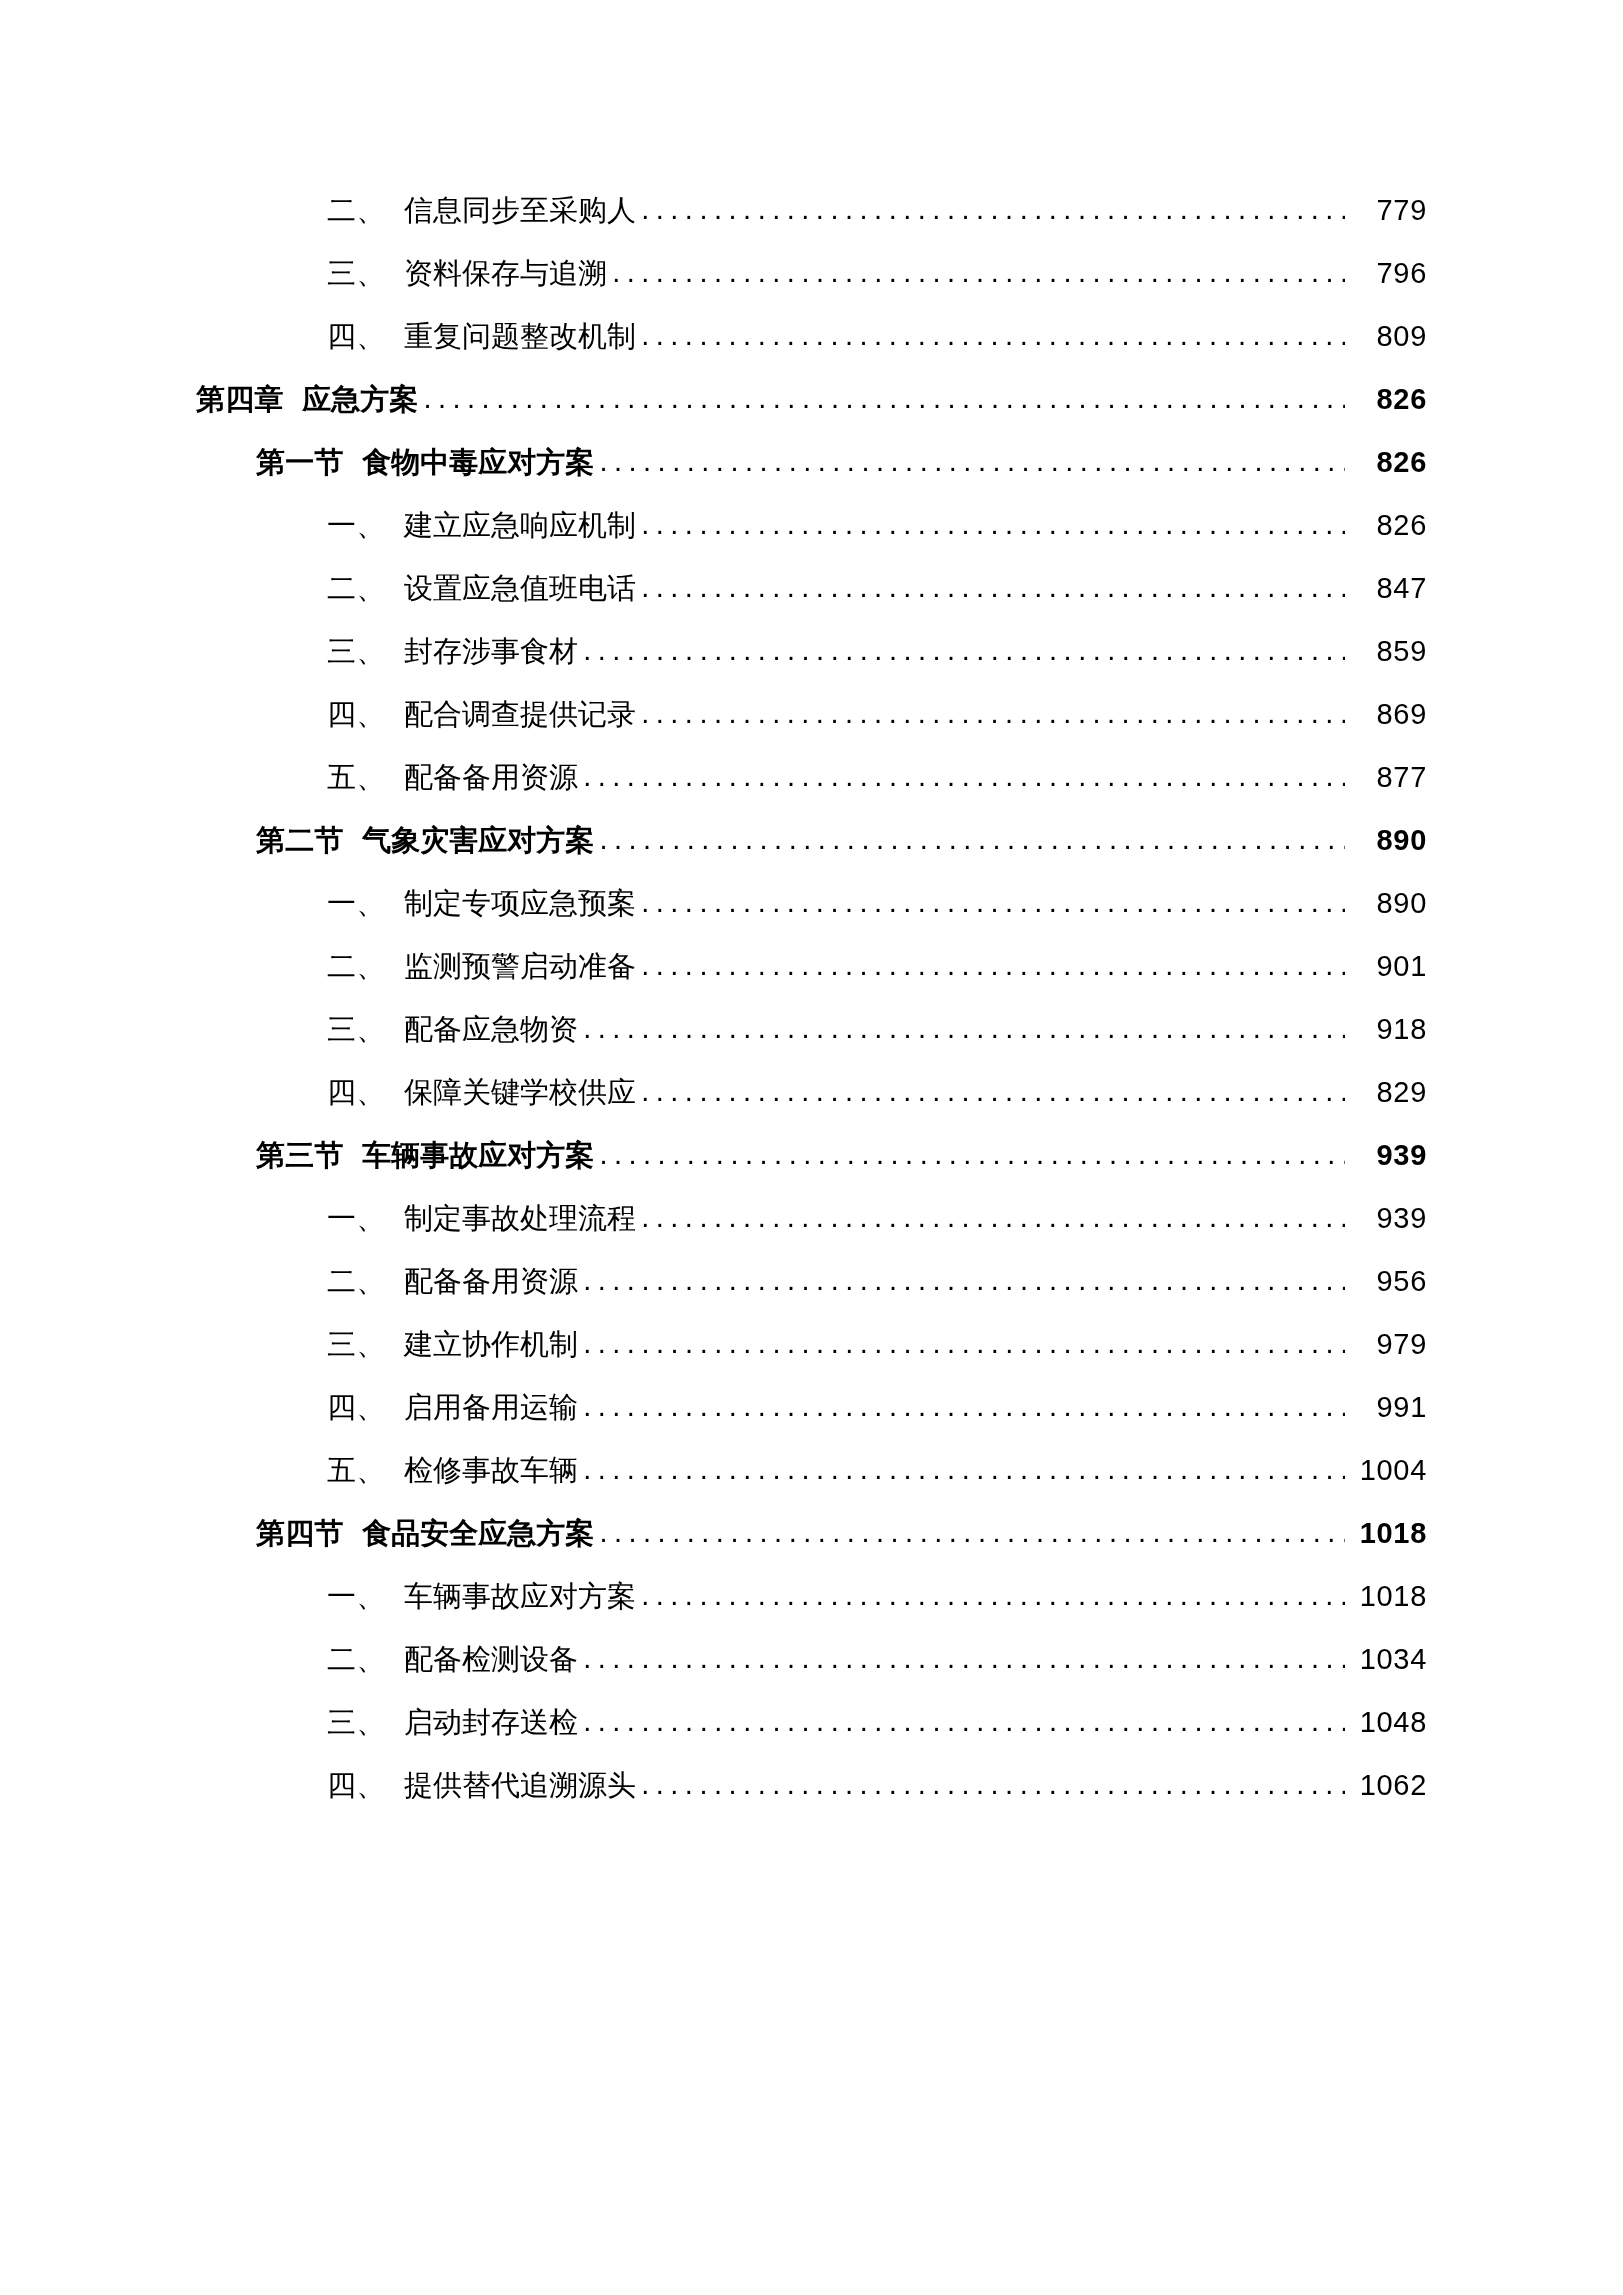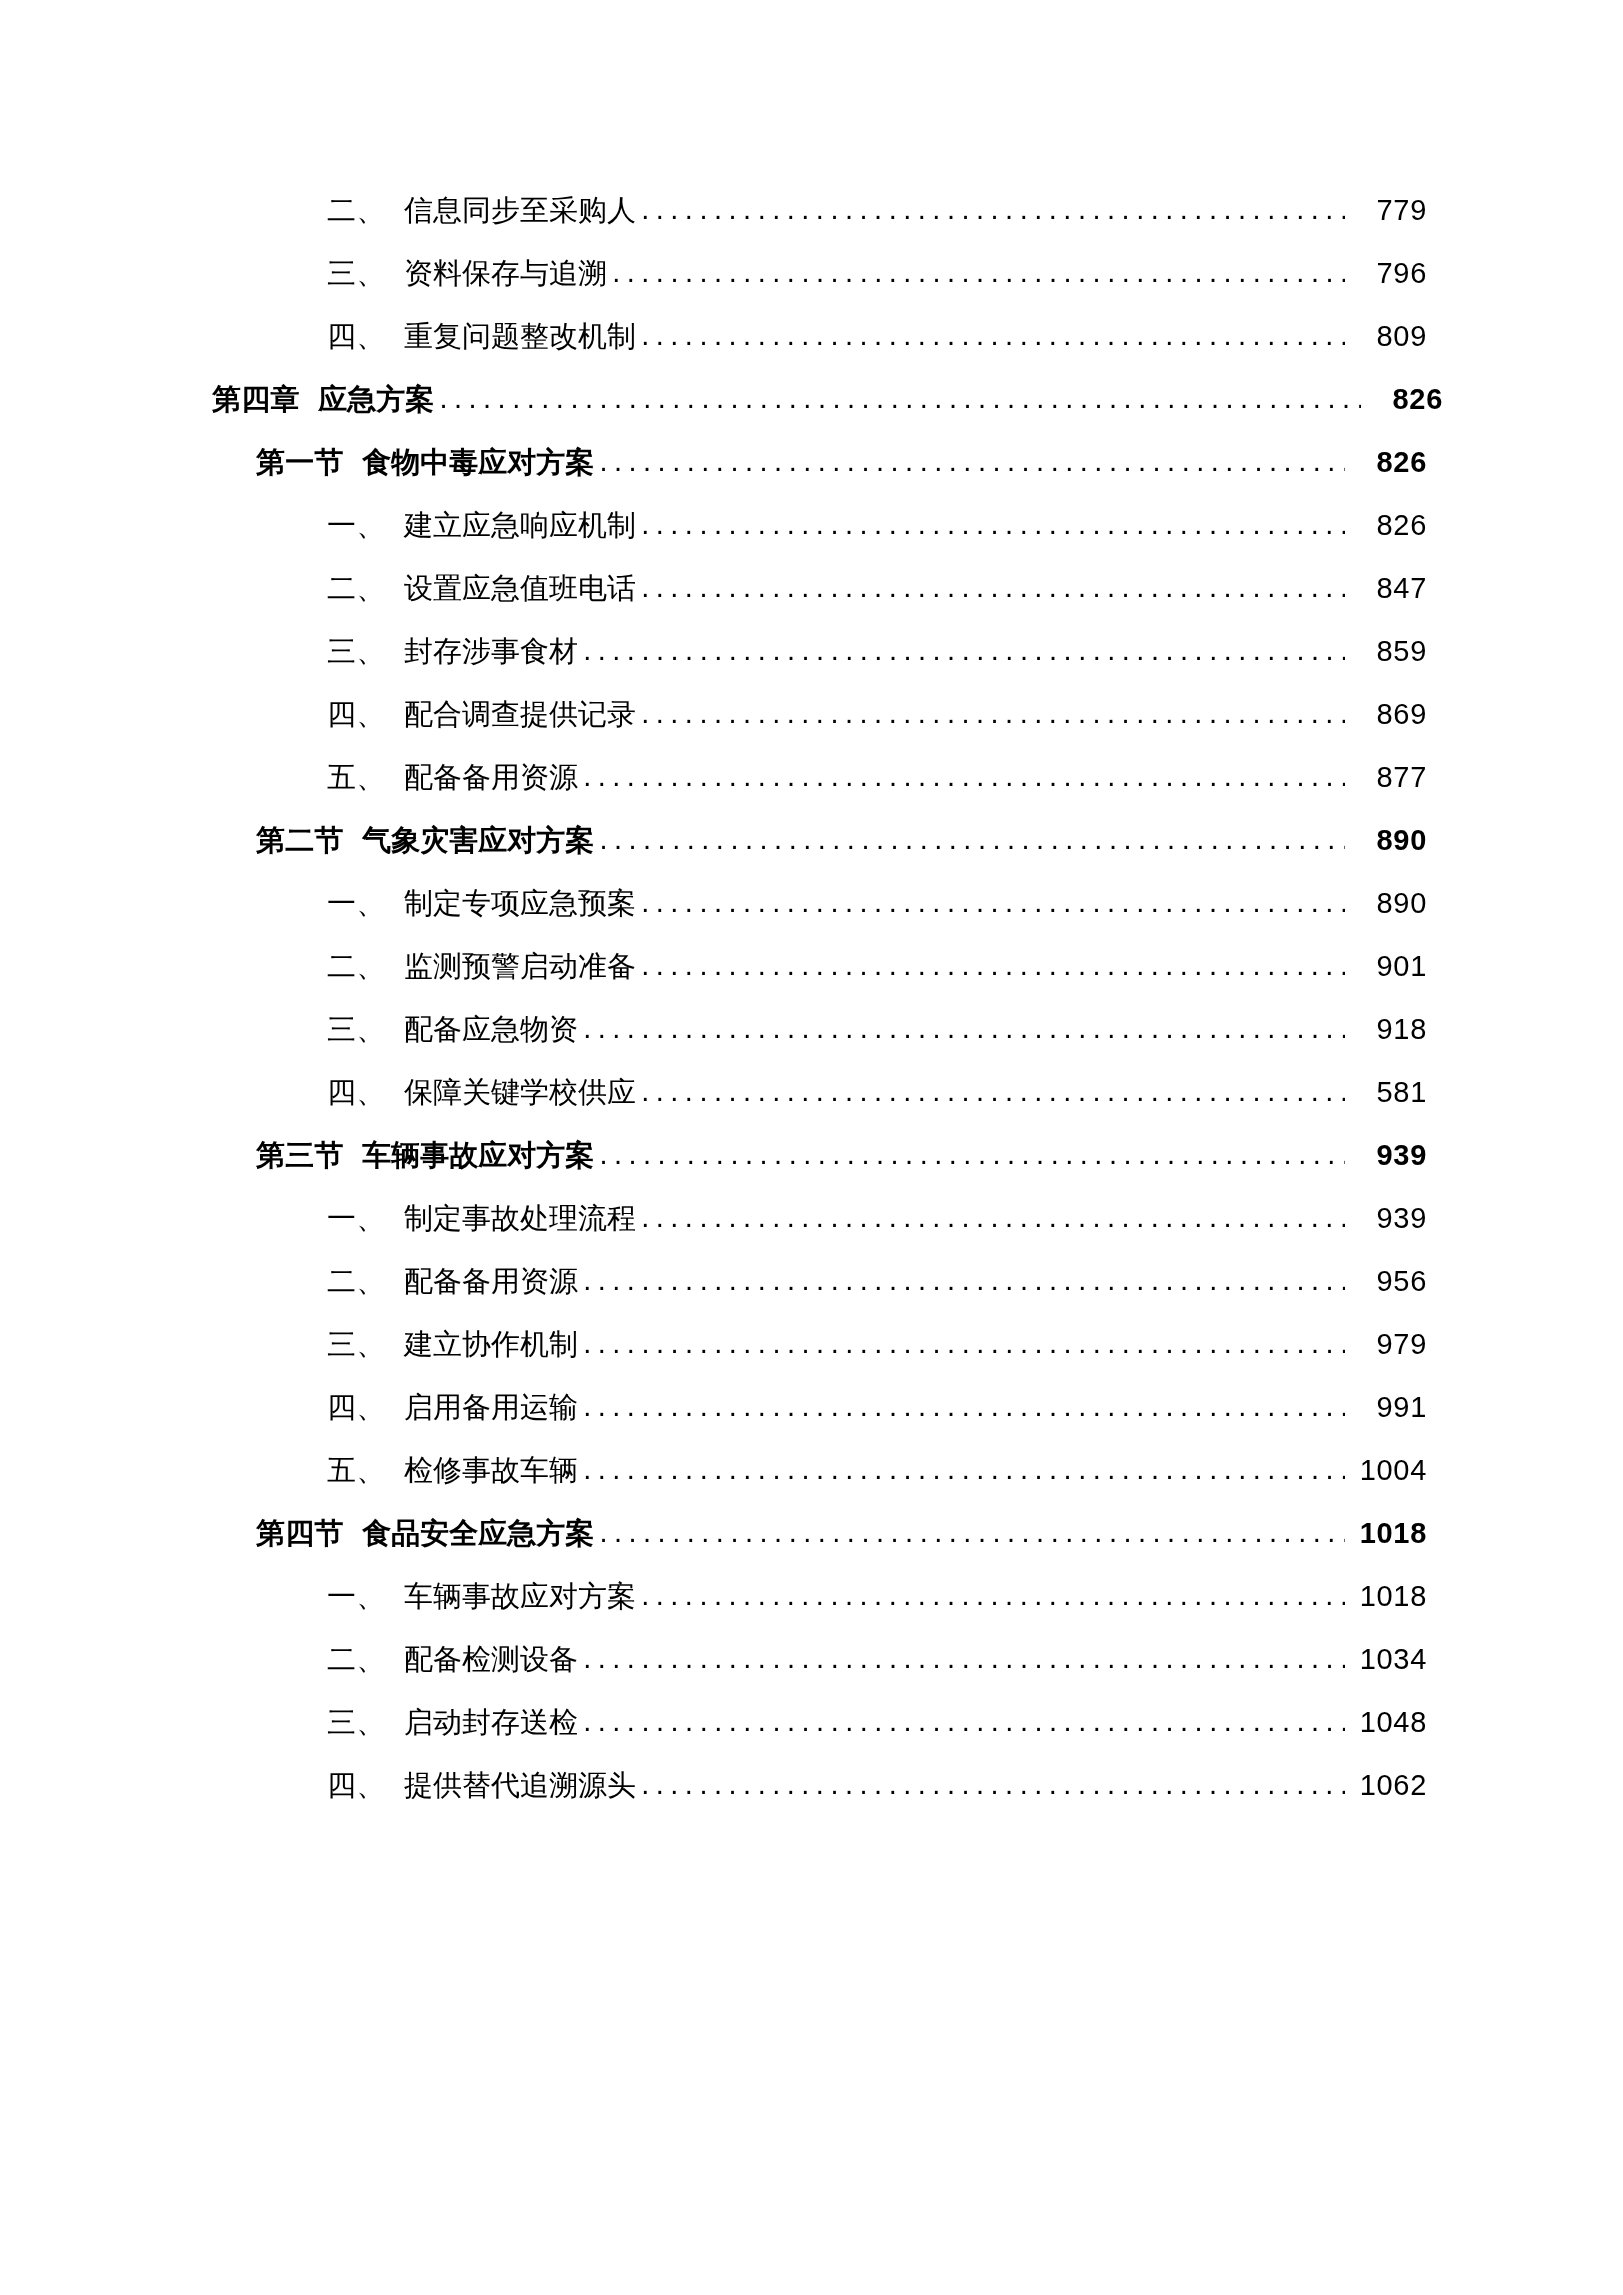--- a/index.html
+++ b/index.html
@@ -27,21 +27,21 @@
     display: flex;
     align-items: baseline;
     width: 100%;
     box-sizing: border-box;
     font-size: 29px;
     line-height: 1.0;
     margin-bottom: 34px;
     white-space: nowrap;
   }
   
-  .lvl-chapter { padding-left: 0px; margin-left: 16px; }
+  .lvl-chapter { padding-left: 0px; }
   .lvl-section { padding-left: 60px; }
   .lvl-item    { padding-left: 131px; }
 
   .num {
     flex: 0 0 auto;
     letter-spacing: 0.3px;
   }
   .num-item {
     flex: 0 0 auto;
     min-width: 77px;
@@ -155,21 +155,21 @@
       <div class="toc-row lvl-item">
         <span class="num num-item">三、</span>
         <span class="title">配备应急物资</span>
         <span class="dots">............................................................................................</span>
         <span class="pageno">918</span>
       </div>
       <div class="toc-row lvl-item">
         <span class="num num-item">四、</span>
         <span class="title">保障关键学校供应</span>
         <span class="dots">............................................................................................</span>
-        <span class="pageno">581</span>
+        <span class="pageno">829</span>
       </div>
       <div class="toc-row lvl-section">
         <span class="num bold">第三节</span>
         <span class="title bold" style="padding-left: 18.3px;">车辆事故应对方案</span>
         <span class="dots">............................................................................................</span>
         <span class="pageno bold">939</span>
       </div>
       <div class="toc-row lvl-item">
         <span class="num num-item">一、</span>
         <span class="title">制定事故处理流程</span>

